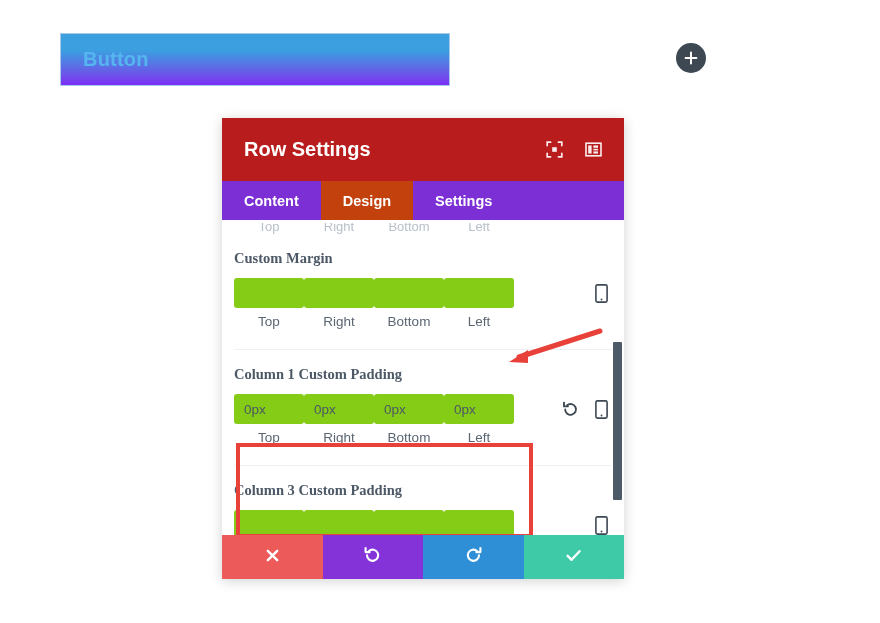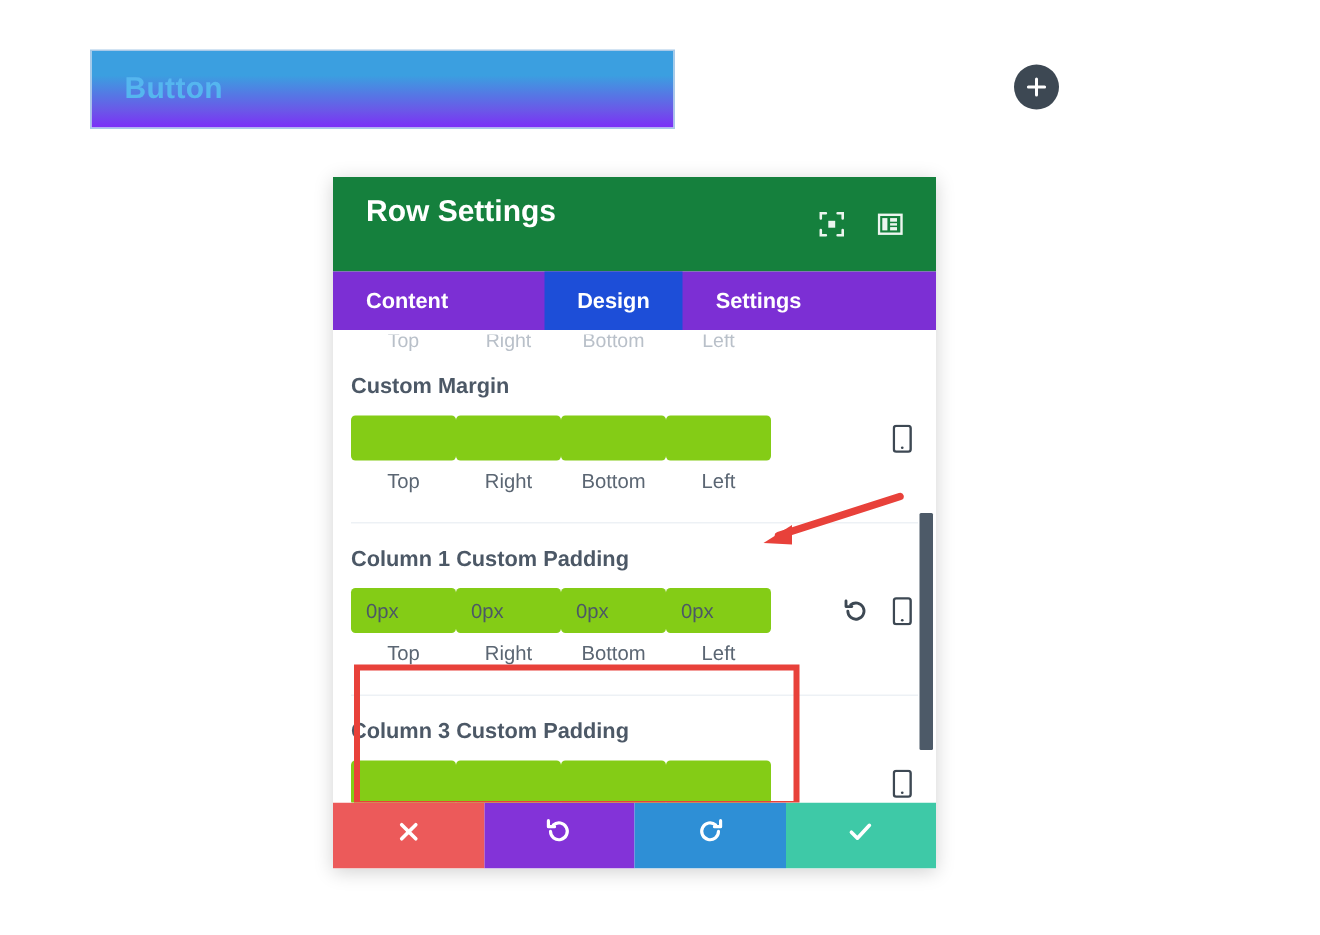--- a/index.html
+++ b/index.html
@@ -44,22 +44,22 @@
     position: absolute;
     left: 222px; top: 118px;
     width: 402px; height: 461px;
     background: #ffffff;
     box-shadow: 0 2px 12px rgba(0,0,0,.18);
     display: flex; flex-direction: column;
     overflow: hidden;
   }
   .modal-header {
     height: 63px;
-    background: #15803d;
-    display: flex; 
+    background: #b91c1c;
+    display: flex; align-items: center;
     padding: 12px 22px;
     flex: none;
   }
   .modal-title {
     color: #ffffff;
     font-size: 20px;
     font-weight: bold;
     flex: 1;
   }
   .header-icons { display: flex; align-items: center; gap: 22px; }
@@ -73,21 +73,21 @@
     text-align: center;
   }
   .tab {
     flex: 0 0 auto;
     padding: 0 22px;
     display: flex; align-items: center; justify-content: center;
     color: #ffffff;
     font-size: 14.5px;
     font-weight: bold;
   }
-  .tab.active { background: #1d4ed8; margin-left: 42px; }
+  .tab.active { background: #c2410c; }
 
   .modal-body {
     flex: 1;
     background: #ffffff;
     position: relative;
     overflow: hidden;
     padding: 0 12px;
   }
 
   
@@ -108,20 +108,21 @@
     position: absolute; left: -20px; right: -20px; top: -6px; height: 9px;
     background: #ffffff;
   }
 
   .section { padding-top: 16px; }
   .section-title {
     font-size: 14.5px;
     color: #4c5866;
     font-weight: bold;
     margin-bottom: 11px;
+    font-family: Liberation Serif, serif;
   }
   .fields-row { display: flex; align-items: flex-start; }
   .field { width: 70px; margin-right: 0px; }
   .field + .field { margin-left: 0px; }
   .field-box {
     height: 30px;
     background: #84cc16;
     border-radius: 3px;
     display: flex; align-items: center;
     padding-left: 10px;

